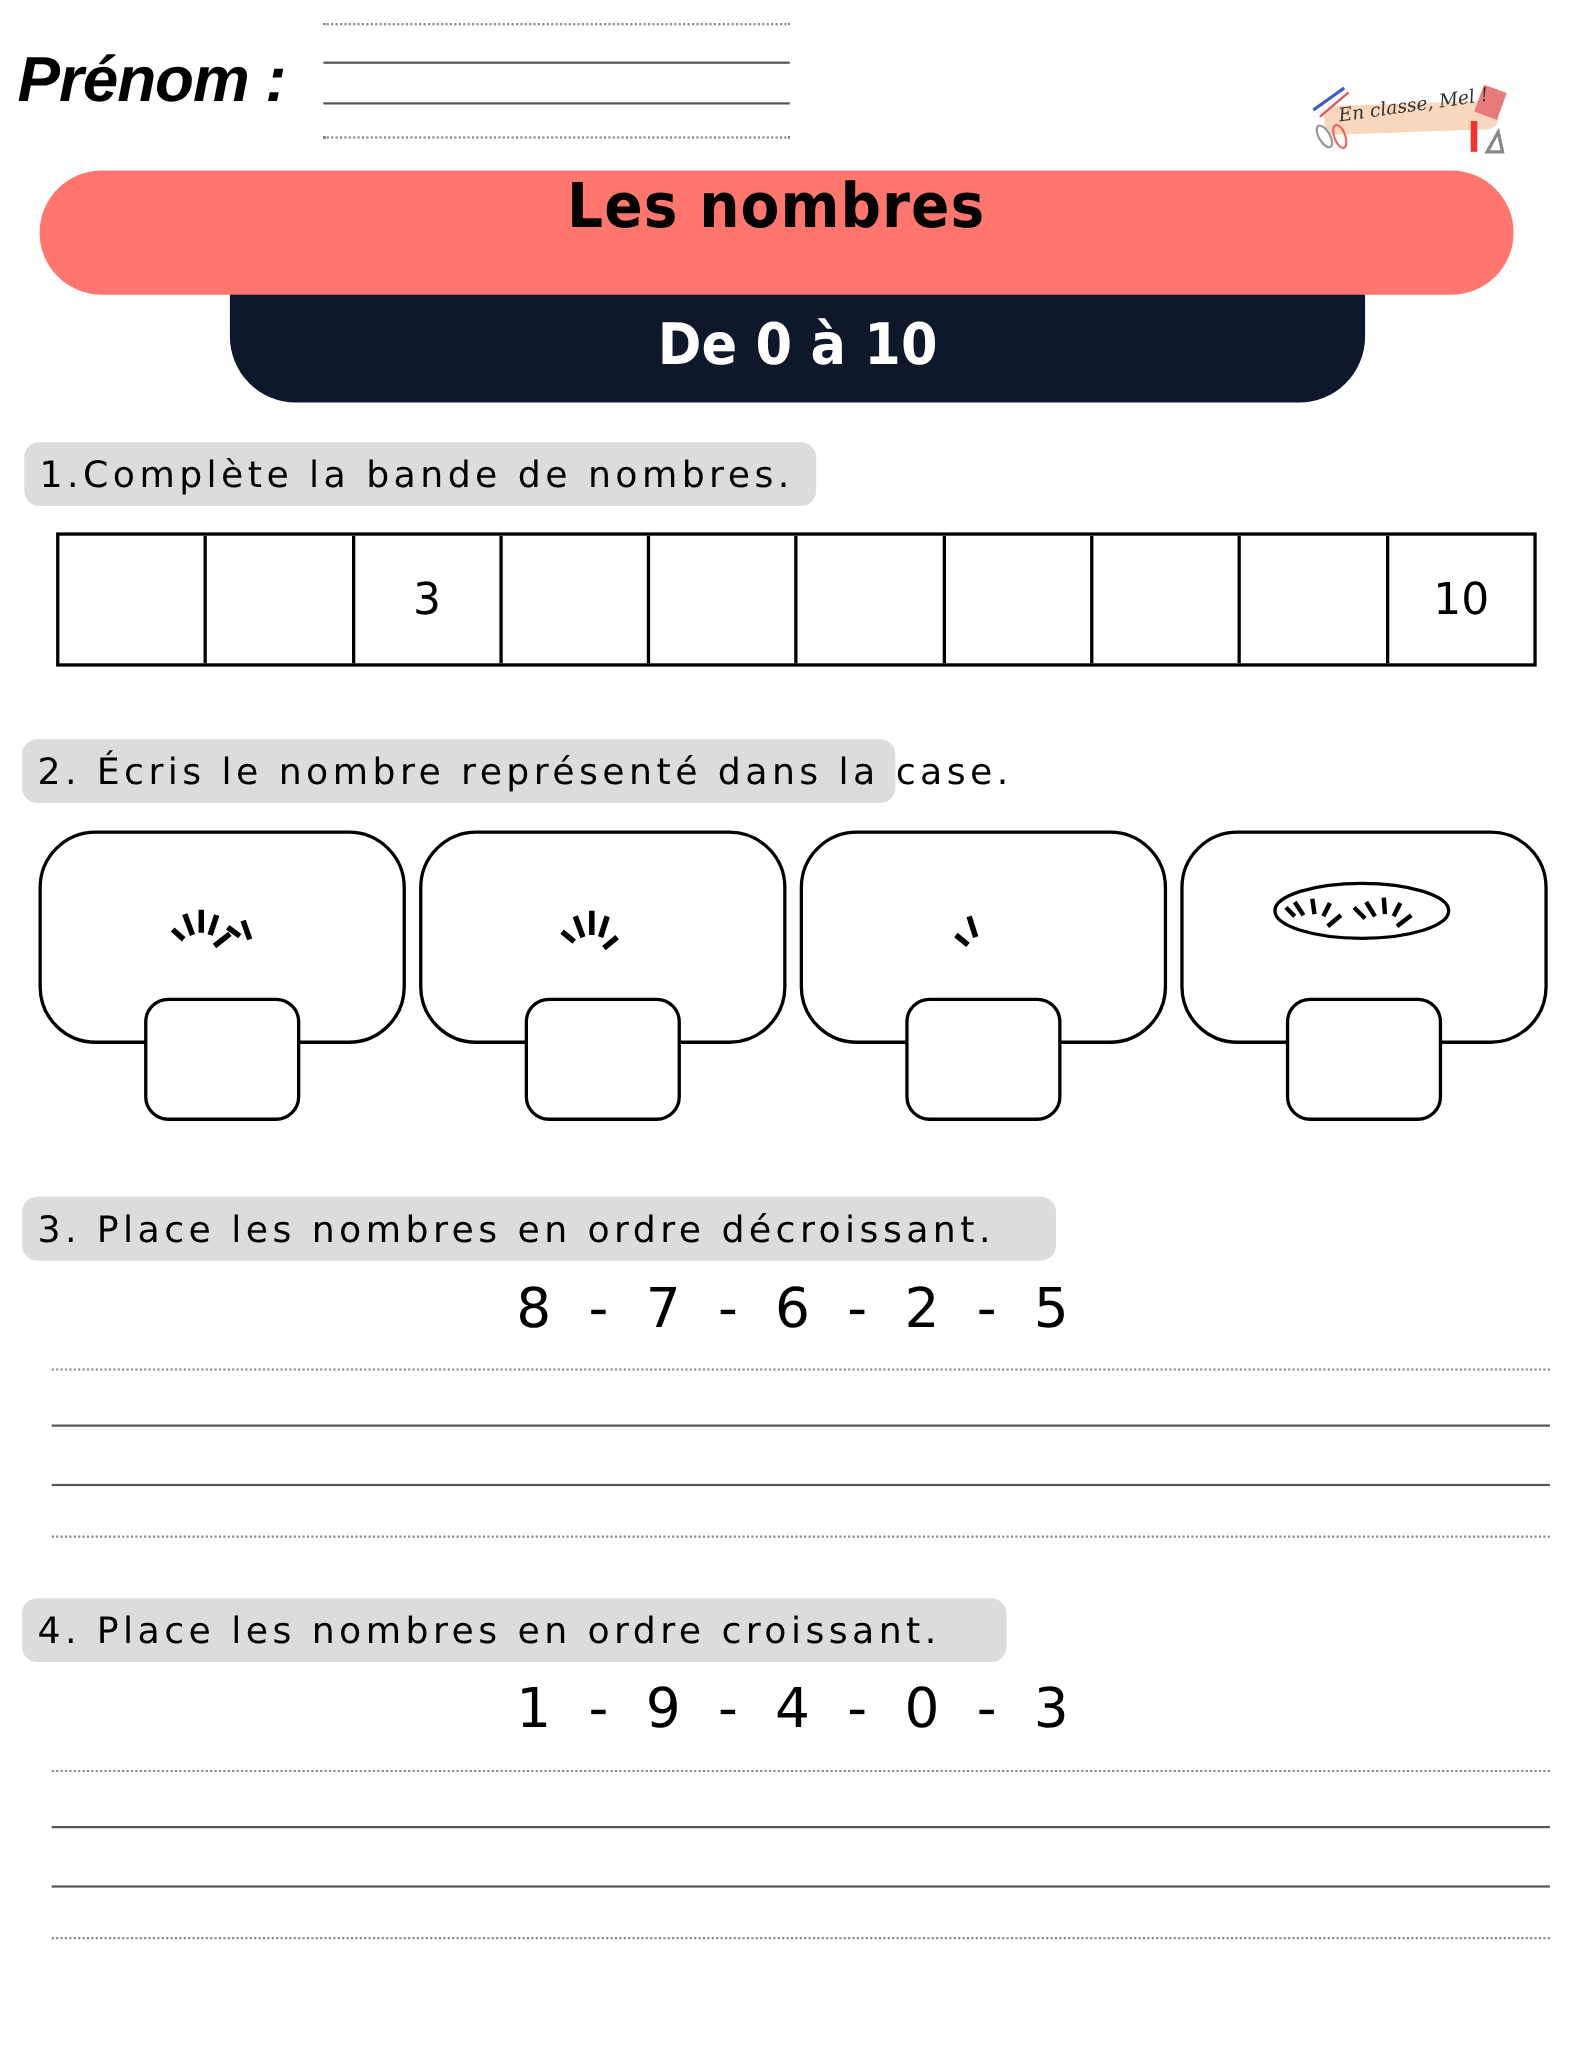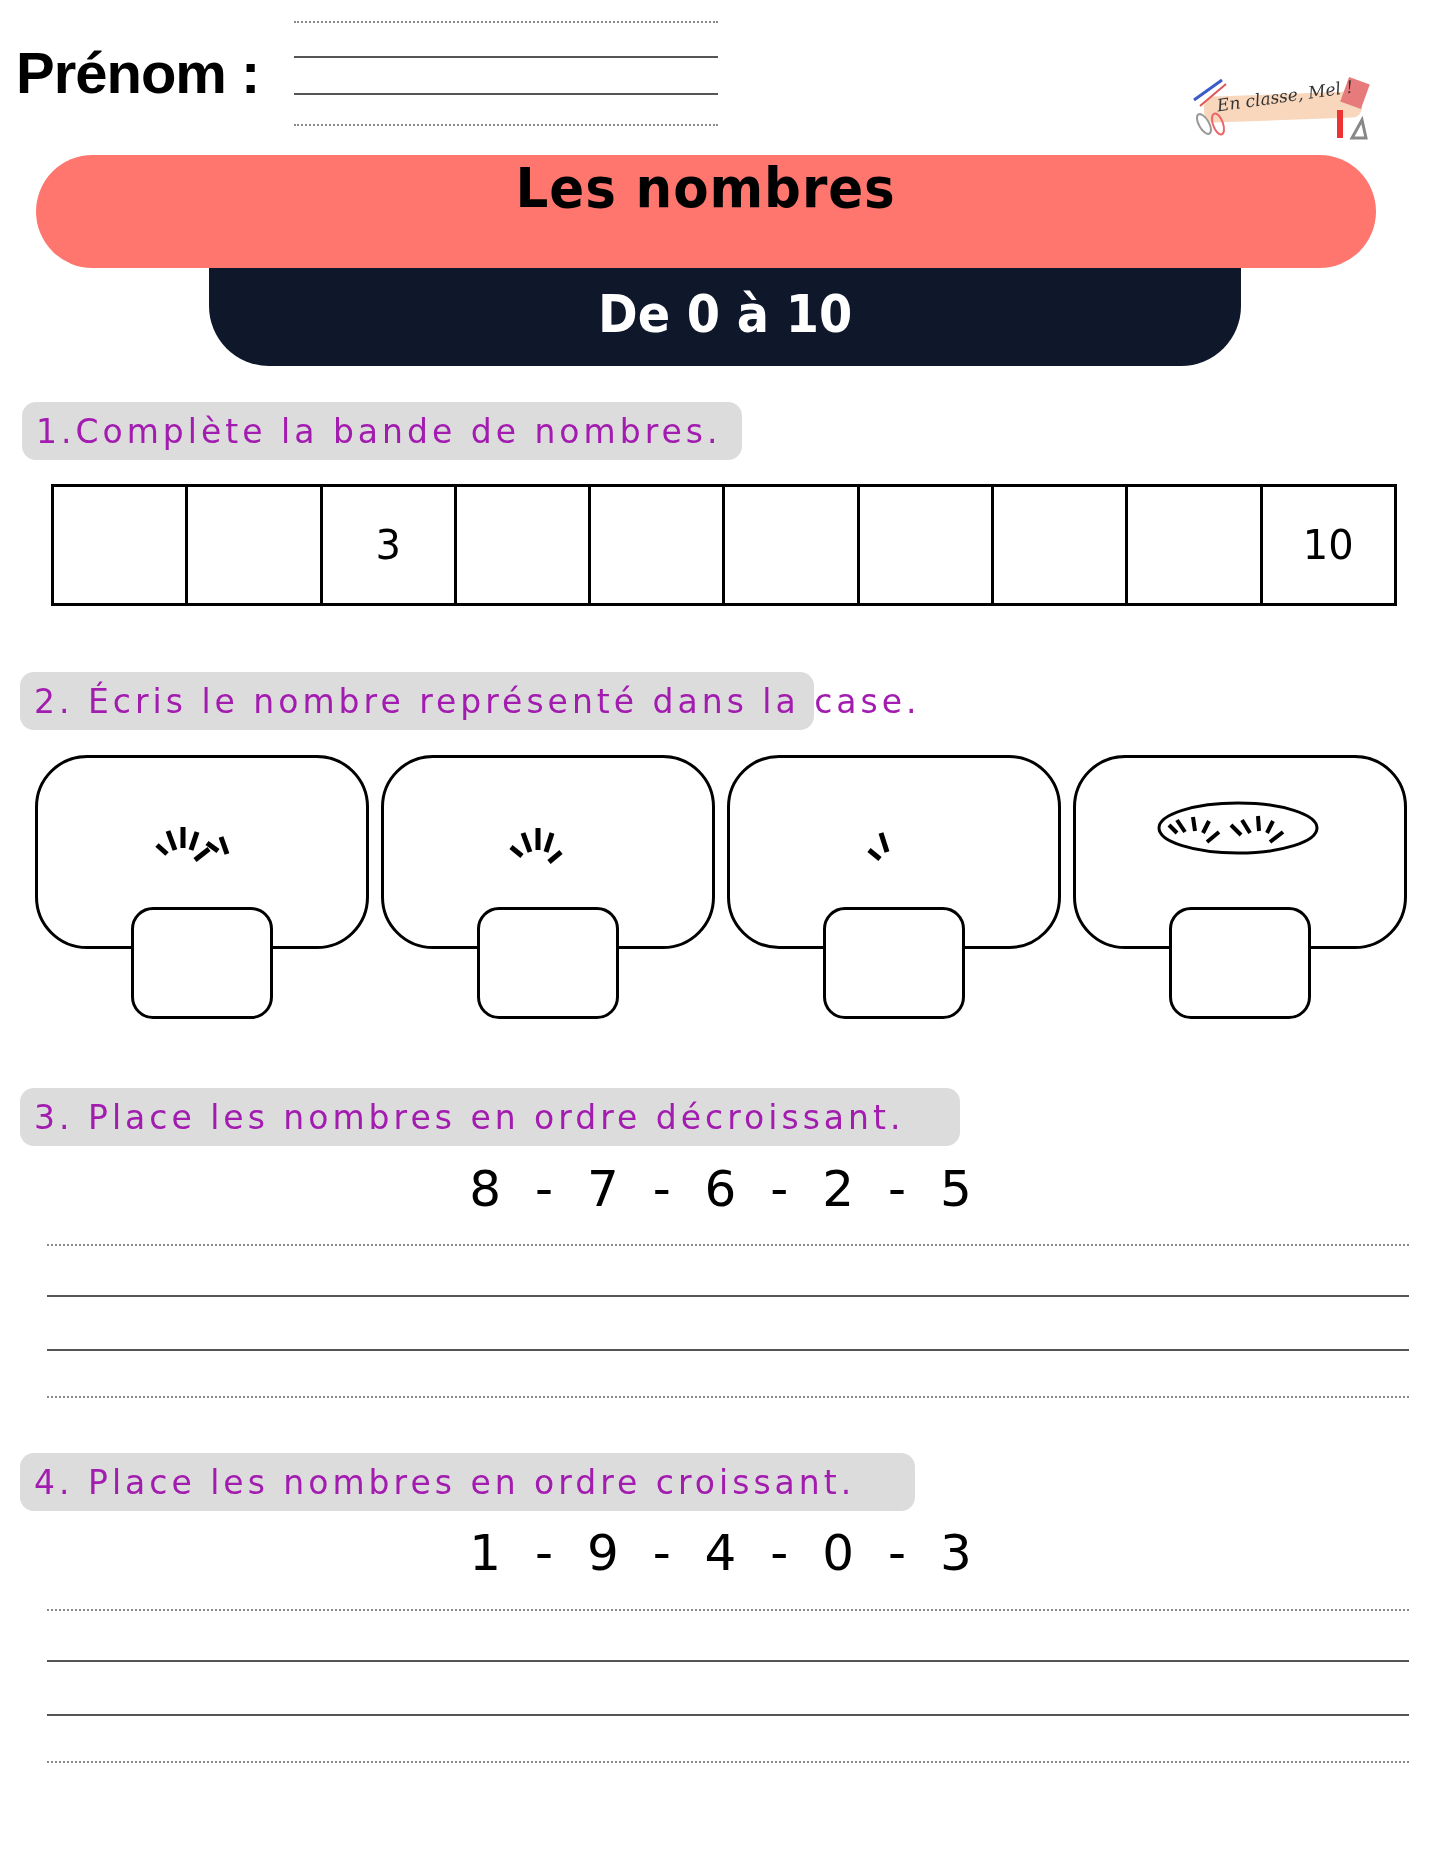--- a/index.html
+++ b/index.html
@@ -5,21 +5,21 @@
     html, body { margin: 0; padding: 0; background: #ffffff; }
     body {
       width: 1445px; height: 1871px; position: relative; overflow: hidden;
       font-family: "DejaVu Sans", sans-serif; color: #000;
     }
     .abs { position: absolute; }
 
     
     .prenom-label {
       left: 16px; top: 38px; font-family: "Liberation Sans", sans-serif;
-      font-weight: bold; font-size: 58px; line-height: 70px; letter-spacing: -1px;
+      font-weight: bold; font-size: 58px; line-height: 70px; letter-spacing: -1px; font-style: italic;
     }
     .line-dotted { border-top: 2px dotted #8a8a8a; height: 0; }
     .line-solid { border-top: 2px solid #555; height: 0; }
 
     
     .logo { left: 1192px; top: 72px; width: 180px; height: 70px; }
     .logo-band {
       position: absolute; left: 12px; top: 22px; width: 158px; height: 26px;
       background: #f9d7bd; border-radius: 10px; transform: rotate(-2deg);
     }
@@ -46,21 +46,21 @@
     }
     .subtitle-text {
       color: #fff; font-weight: bold; font-size: 52px; margin-bottom: 22px;
       transform: scaleX(0.92);
     }
 
     
     .ex-label {
       background: #dcdcdc; border-radius: 14px; height: 58px; display: flex; align-items: center;
       padding: 0 14px; font-family: "DejaVu Sans", sans-serif; font-size: 33px;
-      letter-spacing: 4px; color: #a21caf; box-sizing: border-box; white-space: nowrap;
+      letter-spacing: 4px; color: #000000; box-sizing: border-box; white-space: nowrap;
     }
 
     
     .strip {
       left: 51px; top: 484px; width: 1346px; height: 122px; display: flex;
       border: 3px solid #000; box-sizing: border-box;
     }
     .strip-cell {
       flex: 1; border-right: 3px solid #000; display: flex; align-items: center;
       justify-content: center; font-size: 40px;

